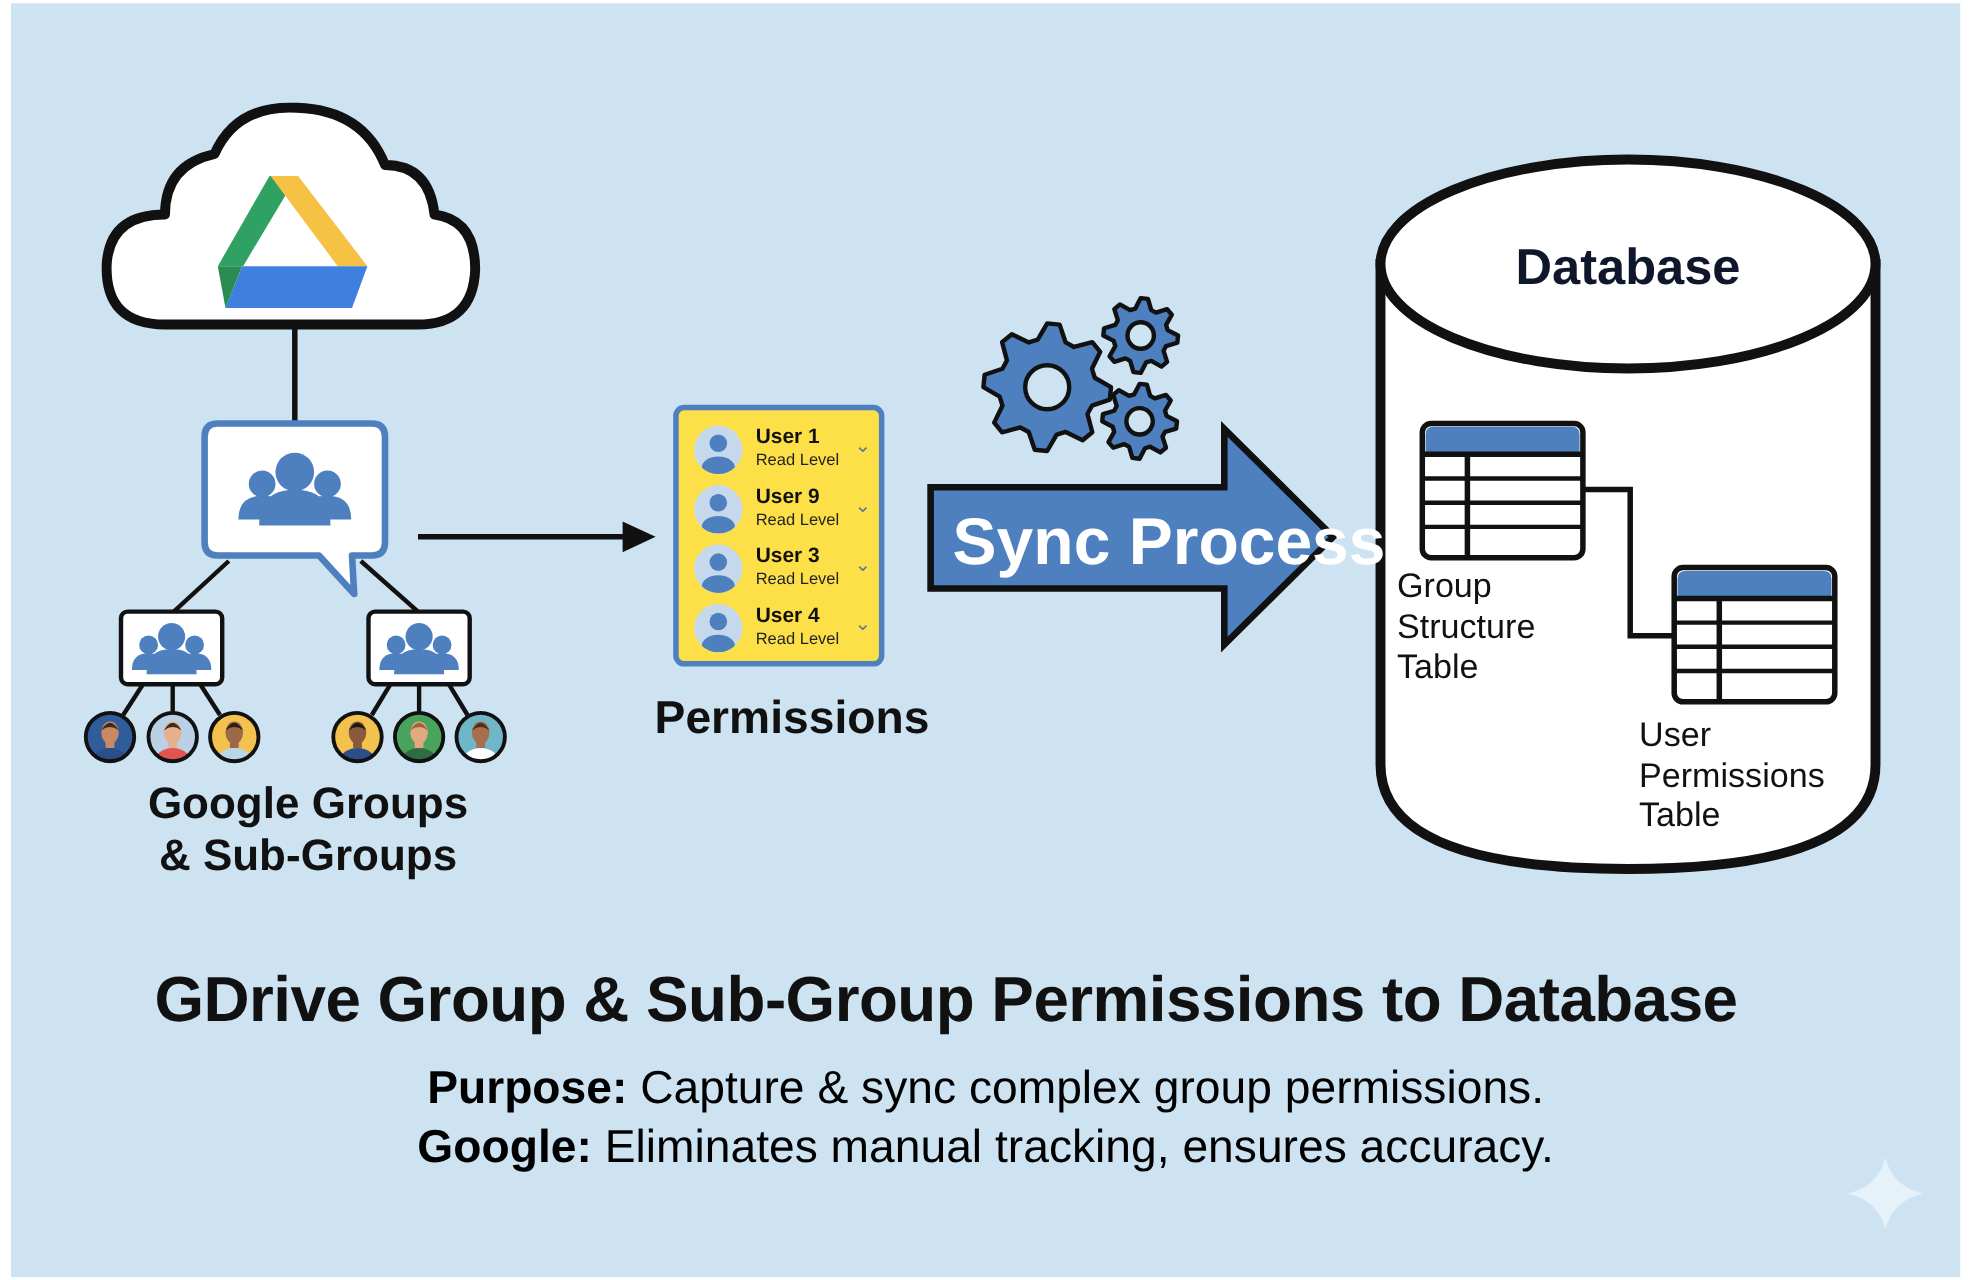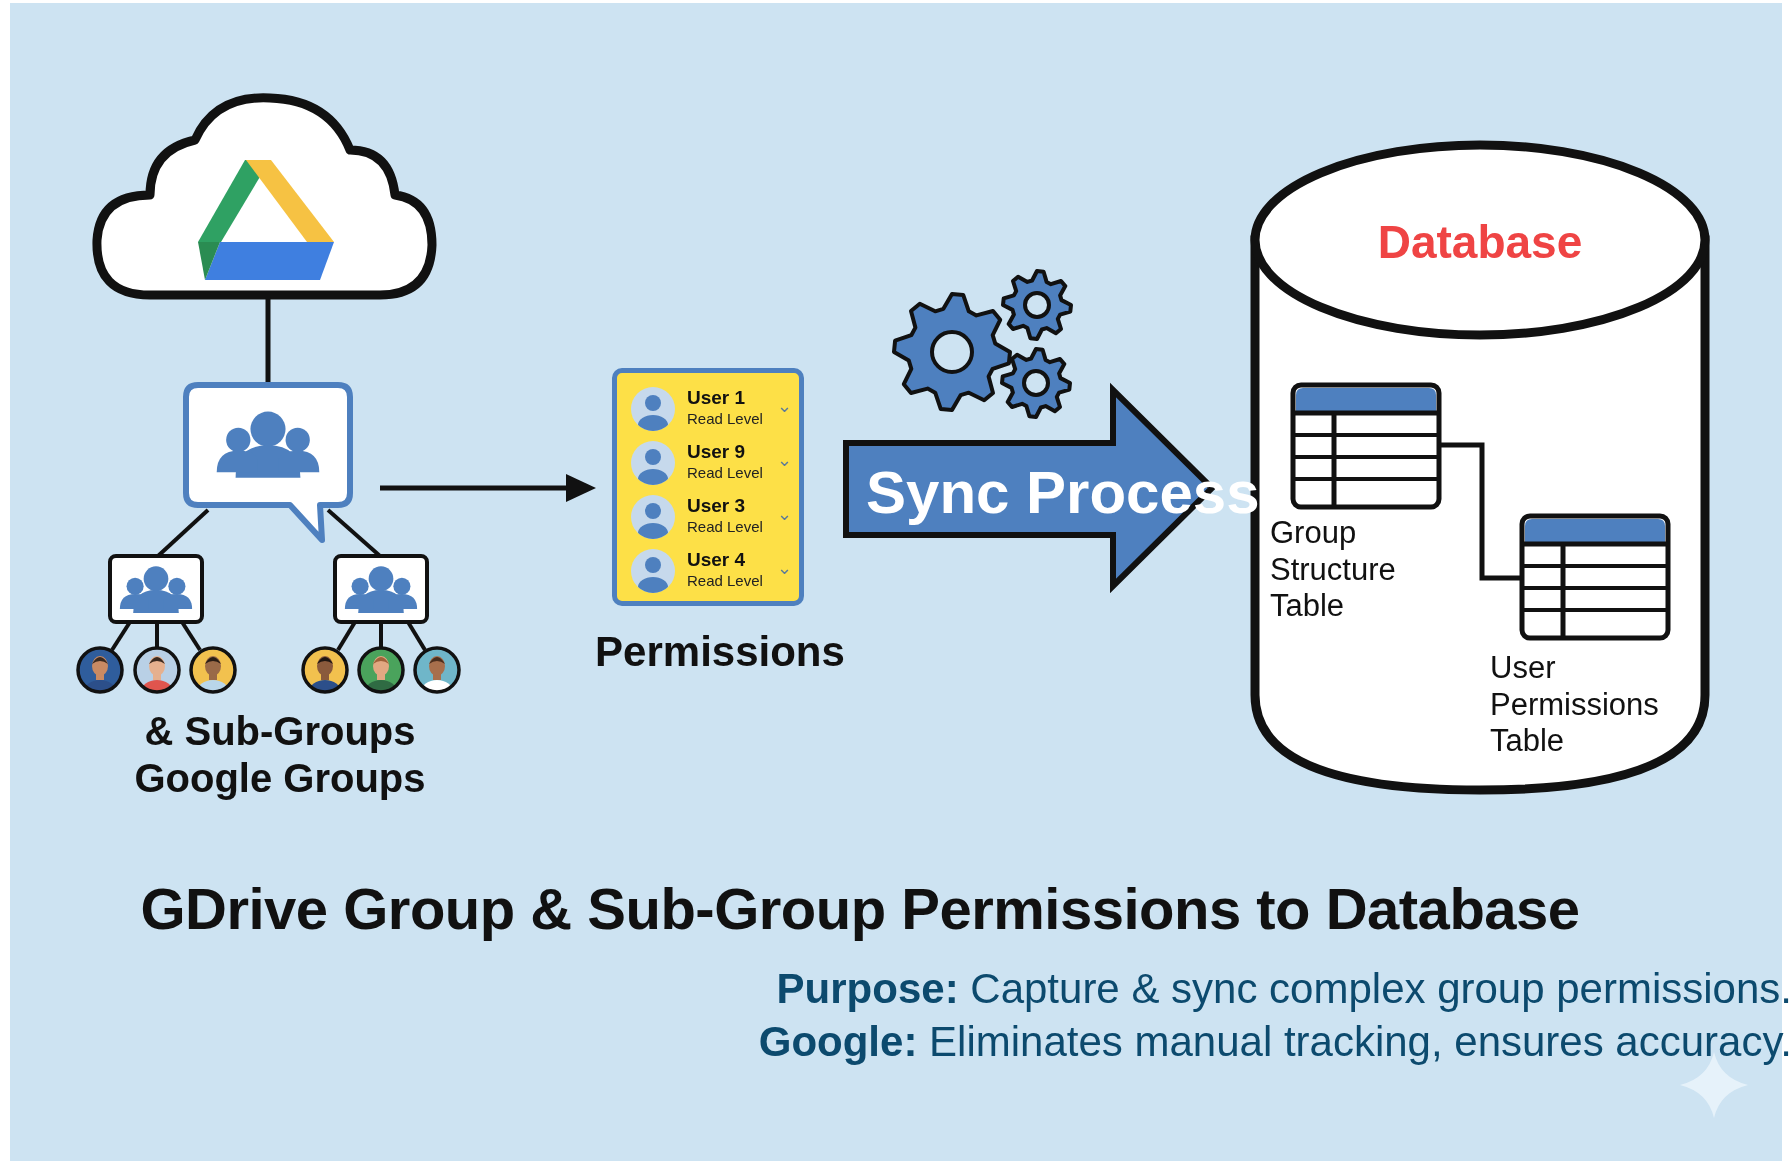--- a/index.html
+++ b/index.html
@@ -3,32 +3,32 @@
 <meta charset="utf-8">
 <style>
   html, body { margin:0; padding:0; }
   body { width:1792px; height:1164px; background:#ffffff; position:relative; overflow:hidden;
          font-family:"Liberation Sans", "DejaVu Sans", sans-serif; }
   .panel { position:absolute; left:10px; top:3px; width:1772px; height:1158px; background:#cde3f2; }
   svg.main { position:absolute; left:0; top:0; }
   .lbl { position:absolute; color:#111; font-weight:bold; text-align:center; line-height:1.18; }
   .caption-title { position:absolute; left:0; width:1720px; top:875px; text-align:center;
                    font-size:58px; font-weight:bold; color:#111; letter-spacing:-0.5px; }
-  .caption-line { position:absolute; left:0; width:1792px; text-align:right; font-size:42px; color:#0c4a6e; }
+  .caption-line { position:absolute; left:0; width:1792px; text-align:center; font-size:42px; color:#000000; }
   .caption-line b { font-weight:bold; }
   .card { position:absolute; left:612px; top:368px; width:192px; height:238px; background:#fde047;
           border:5px solid #4e80bf; border-radius:10px; box-sizing:border-box; }
   .urow { position:absolute; left:14px; height:48px; width:165px; }
   .uav { position:absolute; left:0; top:2px; width:44px; height:44px; border-radius:50%;
          background:#c6d9ec; overflow:hidden; }
   .uname { position:absolute; left:56px; top:2px; font-size:19px; font-weight:bold; color:#111; }
   .ulevel { position:absolute; left:56px; top:25px; font-size:15px; color:#222; }
   .uchev { position:absolute; right:4px; top:10px; font-size:18px; color:#5b7a99; }
   .sync-text { position:absolute; left:866px; top:458px; font-size:60px; color:#fff; font-weight:bold; }
-  .db-title { position:absolute; left:1250px; top:215px; width:460px; text-align:center; font-size:46px; font-weight:bold; color:#ef4444; }
+  .db-title { position:absolute; left:1250px; top:215px; width:460px; text-align:center; font-size:46px; font-weight:bold; color:#0f172a; }
   .tbl-lbl { position:absolute; font-size:31px; color:#111; text-align:left; line-height:1.18; }
 </style>
 </head>
 <body>
 
 <div class="panel"></div>
 
 <svg class="main" width="1792" height="1164" viewBox="0 0 1792 1164">
   <defs>
     <g id="grp3">
@@ -210,22 +210,22 @@
     <line x1="1522" y1="610" x2="1668" y2="610" stroke="#111" stroke-width="4"></line>
     <line x1="1563" y1="544" x2="1563" y2="638" stroke="#111" stroke-width="5"></line>
   </g>
 
   <g>
     <path d="M 1714 1052 Q 1720 1078 1748 1085 Q 1720 1092 1714 1118 Q 1708 1092 1680 1085 Q 1708 1078 1714 1052 Z" fill="#e6f2fa"></path>
   </g>
 </svg>
 
 <div class="lbl" style="left:100px; top:708px; width:360px; font-size:40px;">
+  <div>Google Groups</div>
   <div>&amp; Sub-Groups</div>
-  <div>Google Groups</div>
 </div>
 
 <div class="card" id="card">
     <div class="urow" style="top: 12px;">
       <div class="uav"><svg width="44" height="44" viewBox="0 0 44 44">
           <circle cx="22" cy="16" r="8" fill="#4e80bf"></circle>
           <ellipse cx="22" cy="38" rx="15" ry="10" fill="#4e80bf"></ellipse>
         </svg></div>
       <div class="uname">User 1</div>
       <div class="ulevel">Read Level</div>

